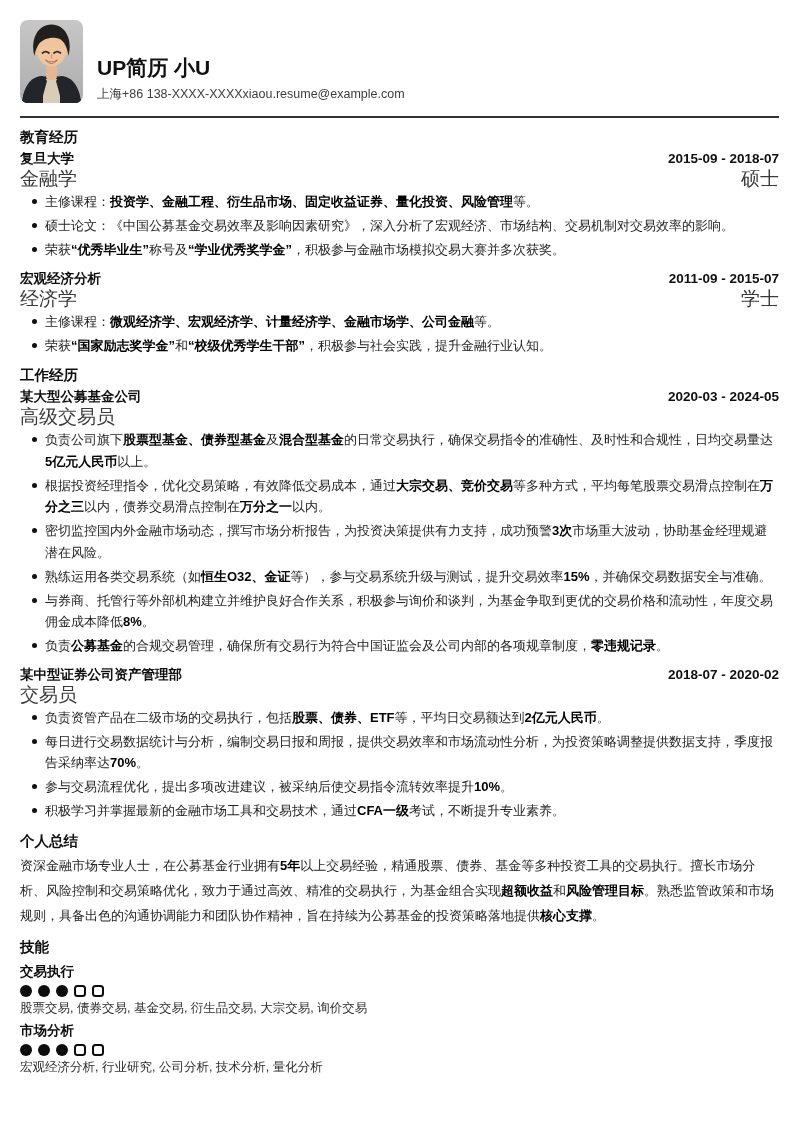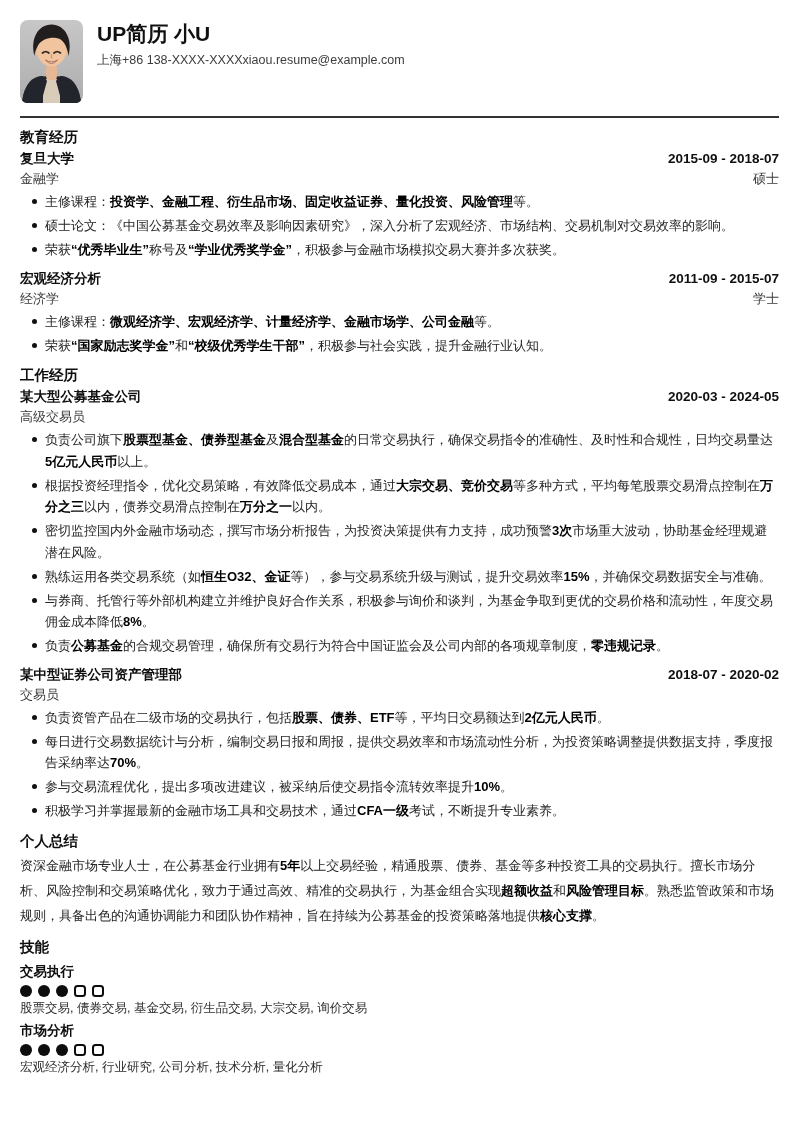--- a/index.html
+++ b/index.html
@@ -5,36 +5,36 @@
   * { margin:0; padding:0; box-sizing:border-box; }
   html,body { background:#fff; }
   body {
     width:799px; height:1130px; overflow:hidden;
     font-family:"Liberation Sans","DejaVu Sans",sans-serif;
     color:#1e1e1e;
   }
   .page { padding:20px 20px 0 20px; }
 
   
-  header { display:flex; align-items:flex-start; gap:14px; }
+  header { display:flex; align-items:flex-end; gap:14px; }
   .photo { width:63px; height:83px; border-radius:8px; overflow:hidden; flex:none; }
   .photo svg { display:block; }
   h1 { font-size:21px; font-weight:700; color:#101010; line-height:27px; margin-bottom:5px; }
   .contact { display:flex; font-size:12.5px; color:#3c3c3c; line-height:17px; }
 
   .divider { border:none; border-top:2px solid #333; margin-top:13px; }
 
   
   section { margin-top:10px; }
   h2 { font-size:14.5px; font-weight:700; color:#0f0f0f; line-height:19px; margin-bottom:2px; }
 
   .entry ~ .entry { margin-top:8px; }
   .row { display:flex; justify-content:space-between; align-items:baseline; }
   .row.head { font-size:13.5px; font-weight:700; color:#0f0f0f; line-height:20px; }
-  .row.sub  { font-size:13px; color:#3a3a3a; line-height:20px; }
+  .row.sub  { font-size:19px; color:#3a3a3a; line-height:20px; }
 
   .bullets { padding-top:2px; }
   .bullet { display:flex; font-size:13px; line-height:21.5px; margin-bottom:2.5px; color:#242424; }
   .bullet .dot { flex:none; width:5px; height:5px; border-radius:50%; background:#111; margin:8px 8px 0 12px; }
   .bullet .btxt { flex:1; }
   b { font-weight:700; color:#000; }
 
   .summary-text { font-size:13px; line-height:25px; color:#242424; margin-top:0; }
 
   .skill { margin-top:5px; }

